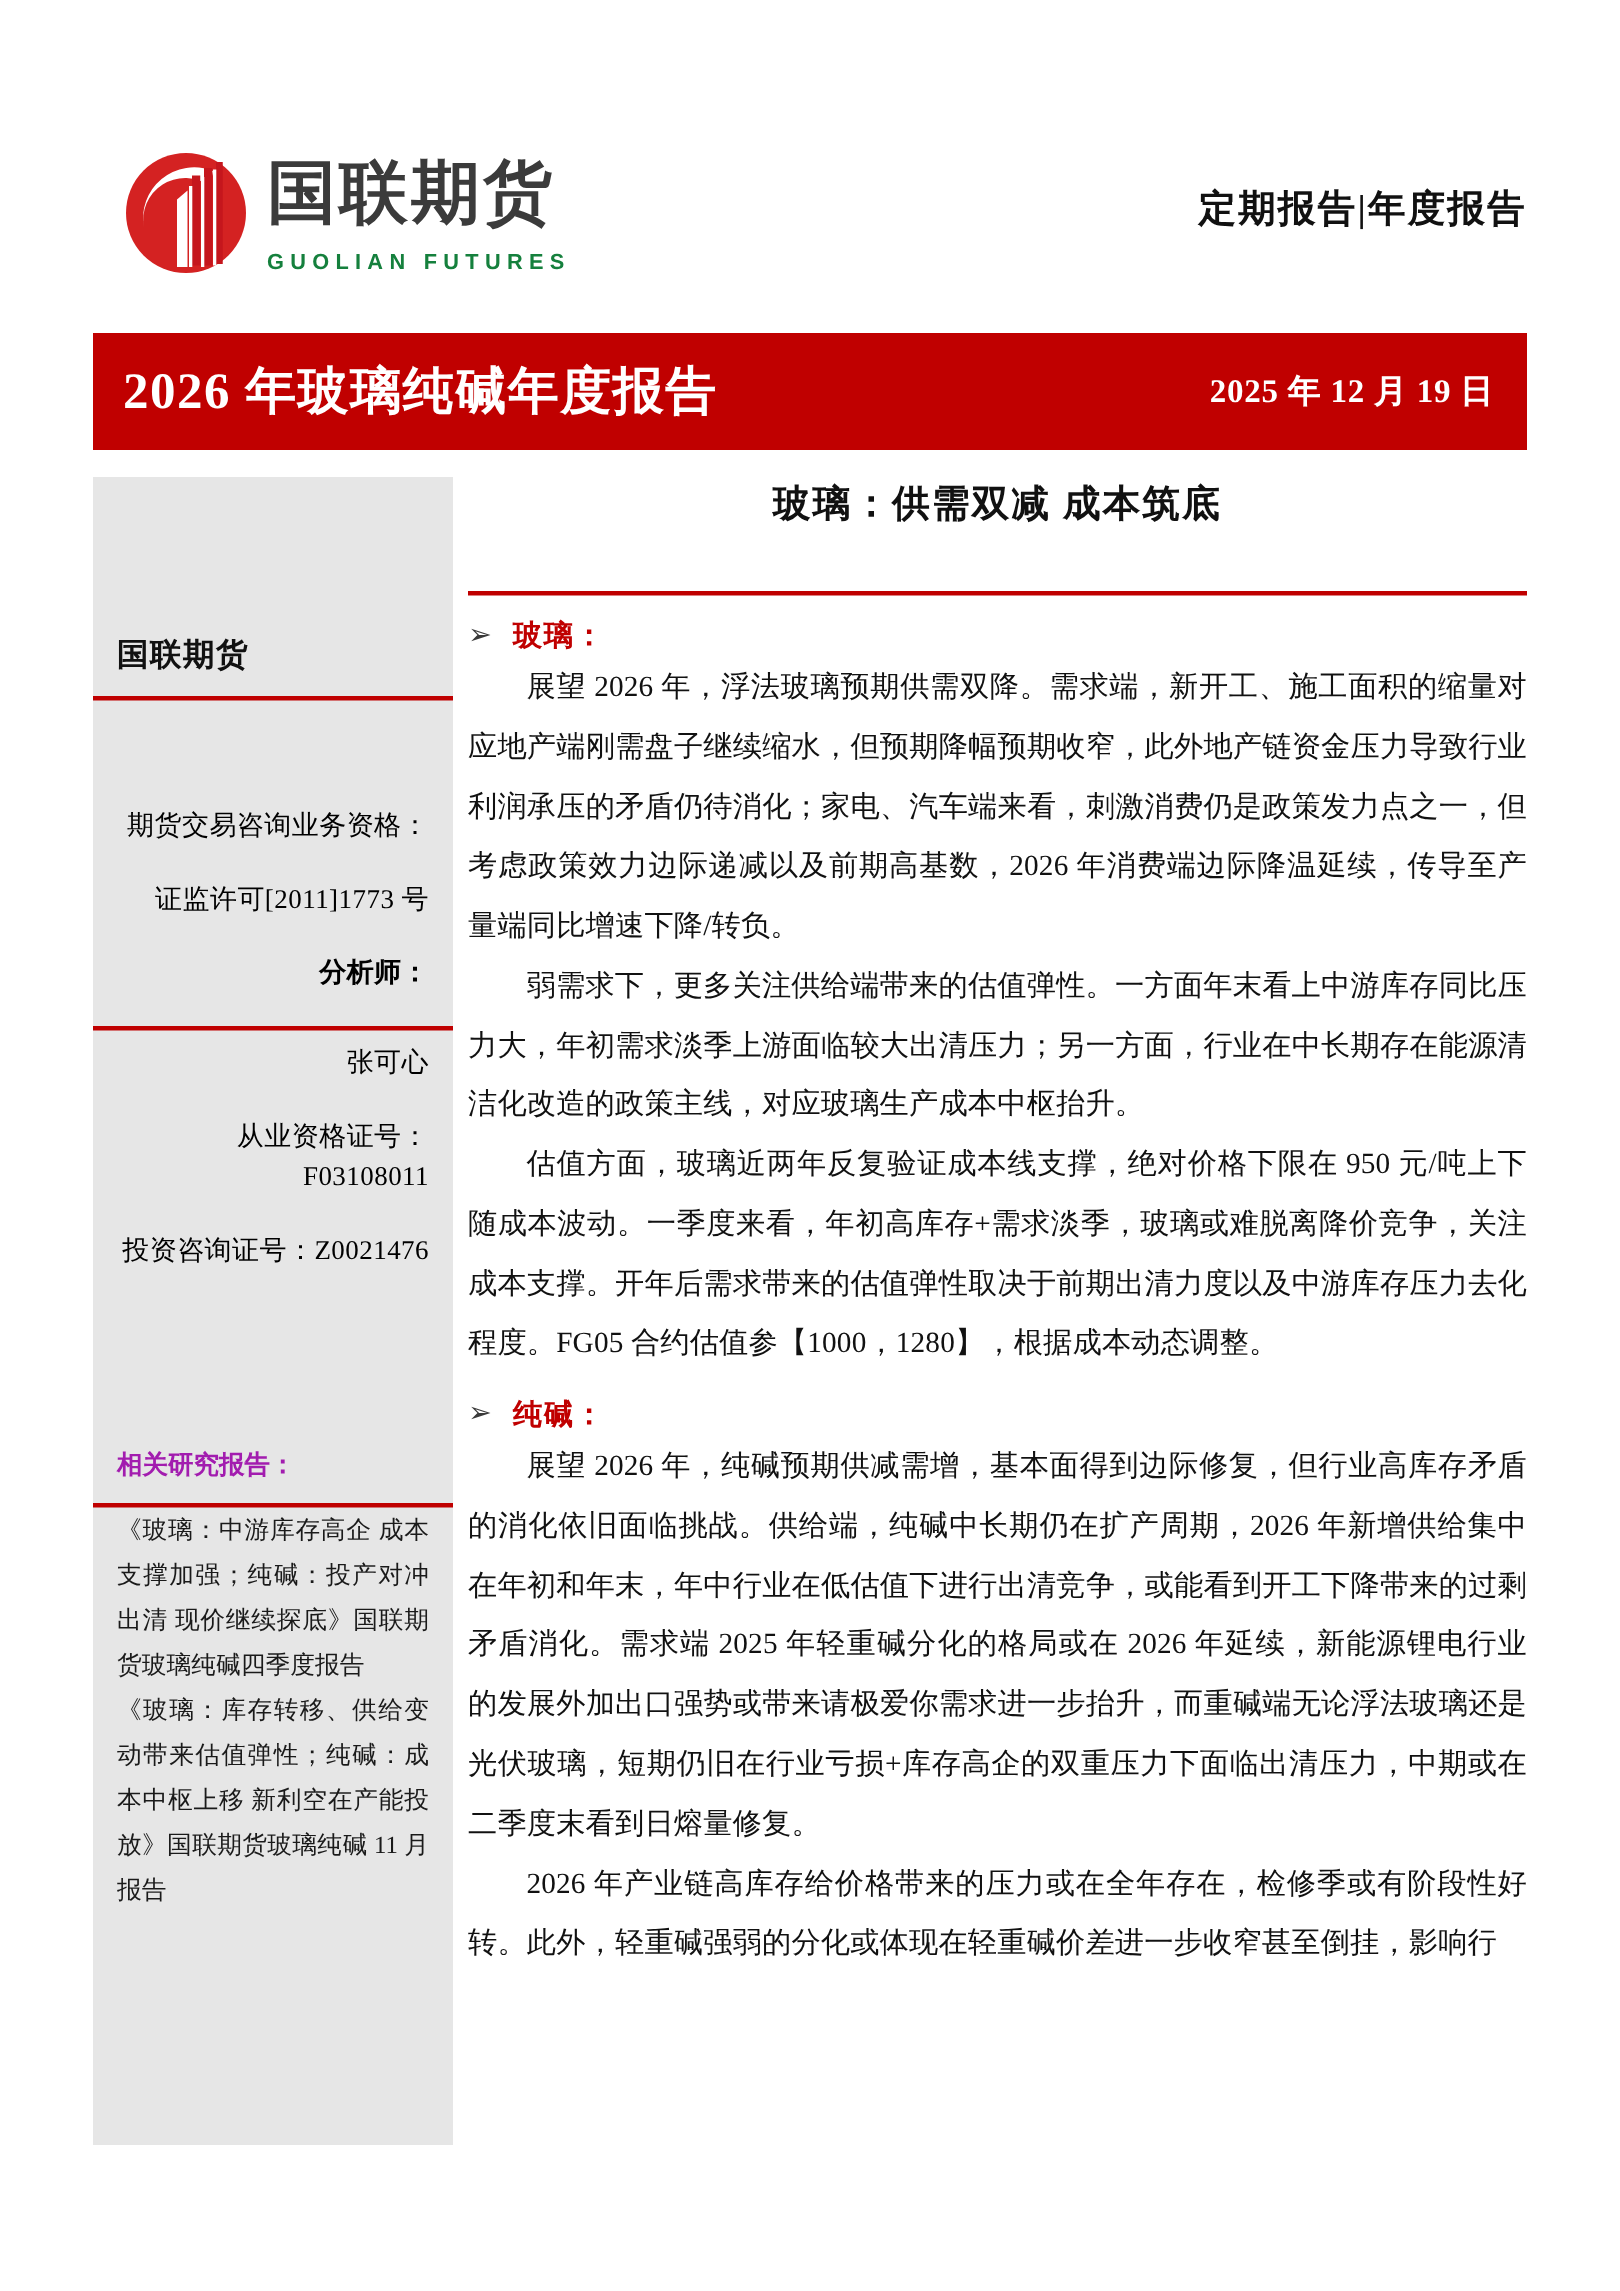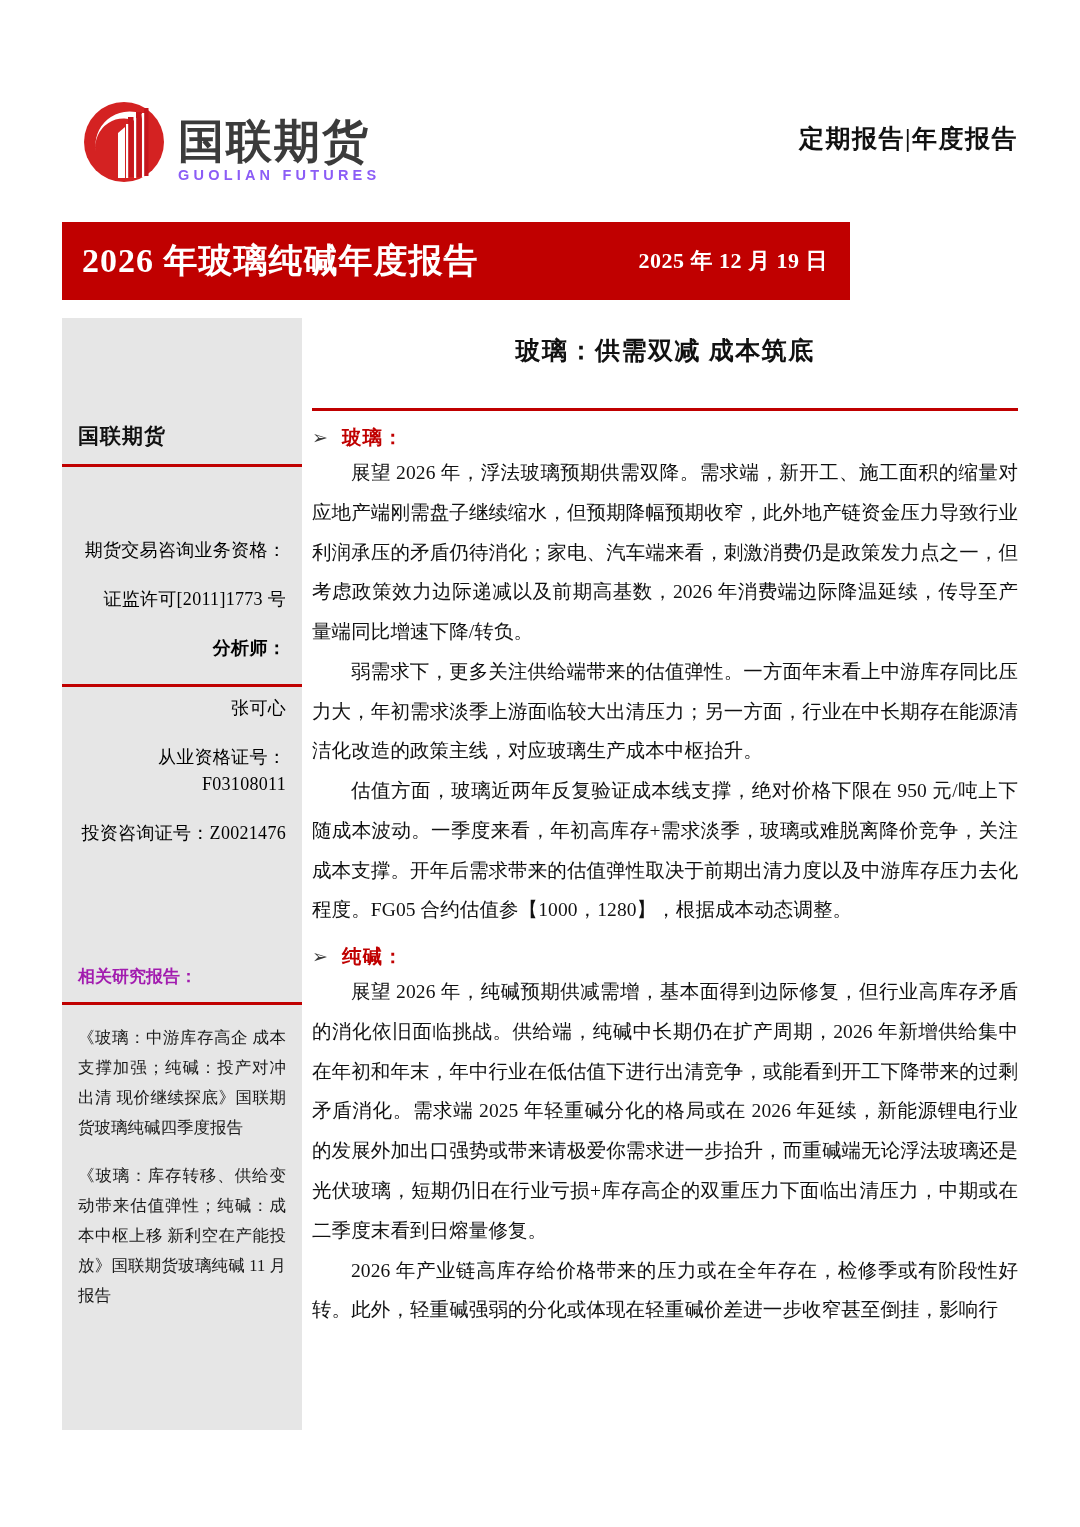--- a/index.html
+++ b/index.html
@@ -44,43 +44,43 @@
     font-size: 46px;
     font-weight: 700;
     color: #3b3b3b;
     letter-spacing: 2px;
     line-height: 1.0;
   }
   .logo-en {
     font-family: "Liberation Sans", "DejaVu Sans", sans-serif;
     font-size: 14.5px;
     font-weight: 700;
-    color: #8b5cf6;
+    color: #15803d;
     letter-spacing: 4.2px;
-    margin-top: 4px;
+    margin-top: 17px;
     line-height: 1;
   }
   .header-right {
     position: absolute;
     right: 62px;
     top: 122px;
     font-family: "Liberation Serif", "DejaVu Serif", serif;
     font-size: 25px;
     font-weight: 700;
     color: #111111;
     letter-spacing: 1.5px;
     white-space: nowrap;
   }
 
   
   .title-band {
     position: absolute;
     left: 62px;
     top: 222px;
-    width: 788px;
+    width: 956px;
     height: 78px;
     background: #C00000;
   }
   .title-band .band-title {
     position: absolute;
     left: 20px;
     top: 50%;
     transform: translateY(-50%);
     color: #ffffff;
     font-family: "Liberation Serif", "DejaVu Serif", serif;
@@ -139,36 +139,35 @@
     text-align: right;
   }
   .sb-line.bold { font-weight: 700; }
   .sb-gap-b { height: 8px; }
   .sb-gap-c { height: 96px; }
   .sb-report {
     font-family: "Liberation Serif", "DejaVu Serif", serif;
     font-size: 16.5px;
     color: #1a1a1a;
     line-height: 1.82;
-    margin-top: 18px;
     text-align: justify;
     letter-spacing: 0px;
   }
   .sb-head {
     font-family: "Liberation Serif", "DejaVu Serif", serif;
     font-size: 17px;
     font-weight: 700;
     color: #a21caf;
   }
 
   
   .main {
     position: absolute;
     left: 312px;
-    top: 318px;
+    top: 304px;
     width: 706px;
   }
   .sub-title {
     font-family: "Liberation Serif", "DejaVu Serif", serif;
     font-size: 25px;
     font-weight: 700;
     color: #111111;
     text-align: center;
     letter-spacing: 1.5px;
     line-height: 1.0;

